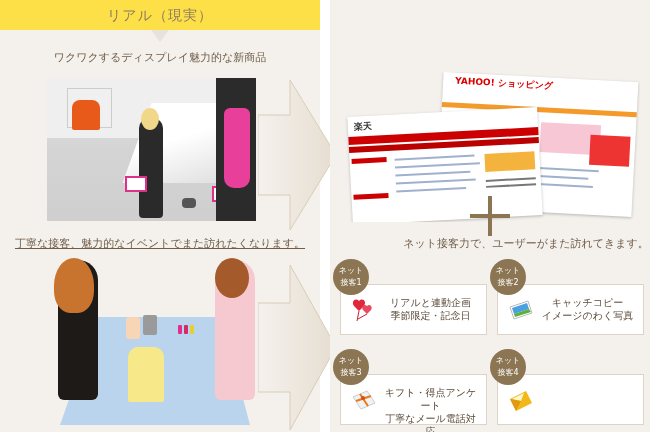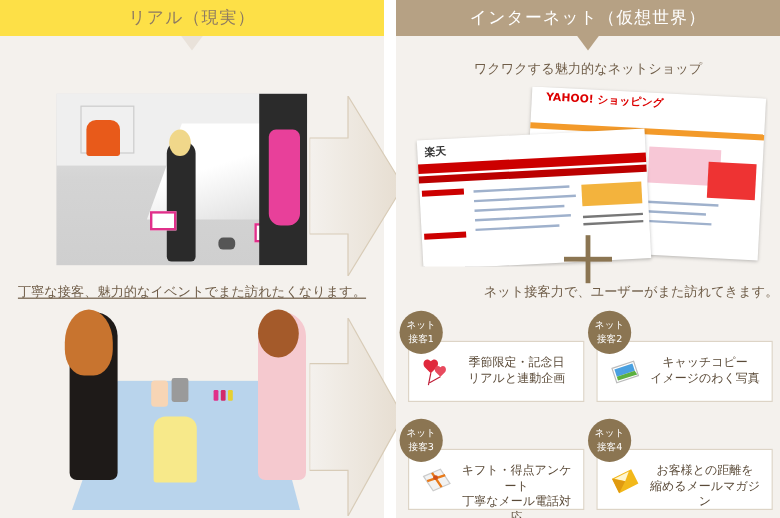--- a/index.html
+++ b/index.html
@@ -67,20 +67,21 @@
   .card .text { position: absolute; left: 40px; right: 6px; top: 11px; font-size: 10px; line-height: 13px; color: #5a4a38; text-align: center; }
 </style>
 </head>
 <body>
 
 <div class="col col-left">
   <div class="col-header">
     <span>リアル（現実）</span>
     <div class="pointer"></div>
   </div>
+  <div class="caption" style="top:50px;">ワクワクするディスプレイ魅力的な新商品</div>
 
   <div class="illus shop-scene">
     <div class="wall"></div>
     <div class="stairs"></div>
     <div class="poster"></div>
     <div class="orange-fig"></div>
     <div class="woman1">
         <div class="hair"></div>
       </div>
     <div class="bag" style="left:78px; top:98px;"></div>
@@ -123,25 +124,20 @@
   <defs>
     <linearGradient id="ag2" x1="0" y1="0" x2="1" y2="0">
       <stop offset="0" stop-color="#f4f1ed"></stop>
       <stop offset="1" stop-color="#e6ddd0"></stop>
     </linearGradient>
   </defs>
   <polygon points="0,38 32,38 32,0 78,82 32,165 32,127 0,127" fill="url(#ag2)" stroke="#d8ccb8" stroke-width="1"></polygon>
 </svg>
 
 <div class="col col-right">
-  <div class="col-header">
-    <span>インターネット（仮想世界）</span>
-    <div class="pointer"></div>
-  </div>
-  <div class="caption" style="top:50px;">ワクワクする魅力的なネットショップ</div>
   <div class="caption" style="top:236px;margin-left:36px;">ネット接客力で、ユーザーがまた訪れてきます。</div>
 </div>
 
 <div class="illus shops-collage">
   <div class="page back">
     <div class="logo" style="left:12px; top:2px;">YAHOO! ショッピング</div>
     <div class="bar" style="left:0; top:30px; width:100%; background:#f39a2a;"></div>
     <div class="bar" style="left:100px; top:45px; width:60px; height:30px; background:#f7c7d6;"></div>
     <div class="bar" style="left:150px; top:55px; width:40px; height:30px; background:#e33;"></div>
     <div class="line" style="left:100px; top:90px; width:60px;"></div>
@@ -174,22 +170,22 @@
   <div class="badge">
     <div>ネット</div>
     <div>接客1</div>
   </div>
   <svg class="icon" viewBox="0 0 26 26">
     <path d="M8 4 C4 0 0 5 3 9 L8 14 L13 9 C16 5 12 0 8 4Z" fill="#e0283c"></path>
     <path d="M16 9 C13 6 10 10 12 13 L16 17 L20 13 C22 10 19 6 16 9Z" fill="#e84a5e"></path>
     <path d="M8 14 L6 24 M16 17 L7 22" stroke="#c0203a" stroke-width="1" fill="none"></path>
   </svg>
   <div class="text">
+    <div>リアルと連動企画</div>
     <div>季節限定・記念日</div>
-    <div>リアルと連動企画</div>
   </div>
 </div>
 
 <div class="card" style="left:497px; top:284px;">
   <div class="badge">
     <div>ネット</div>
     <div>接客2</div>
   </div>
   <svg class="icon" viewBox="0 0 26 26">
     <polygon points="2,10 20,4 24,16 6,22" fill="#ffffff" stroke="#bbb" stroke-width="1"></polygon>
@@ -221,17 +217,13 @@
 <div class="card" style="left:497px; top:374px;">
   <div class="badge">
     <div>ネット</div>
     <div>接客4</div>
   </div>
   <svg class="icon" viewBox="0 0 26 26">
     <polygon points="2,12 18,4 24,16 8,24" fill="#f2b81a"></polygon>
     <polygon points="4,12 16,6 13,14" fill="#fff6d0"></polygon>
     <polygon points="2,12 13,14 8,24" fill="#e09a10"></polygon>
   </svg>
-  <div class="text">
-    <div>お客様との距離を</div>
-    <div>縮めるメールマガジン</div>
-  </div>
 </div>
 
 </body></html>

